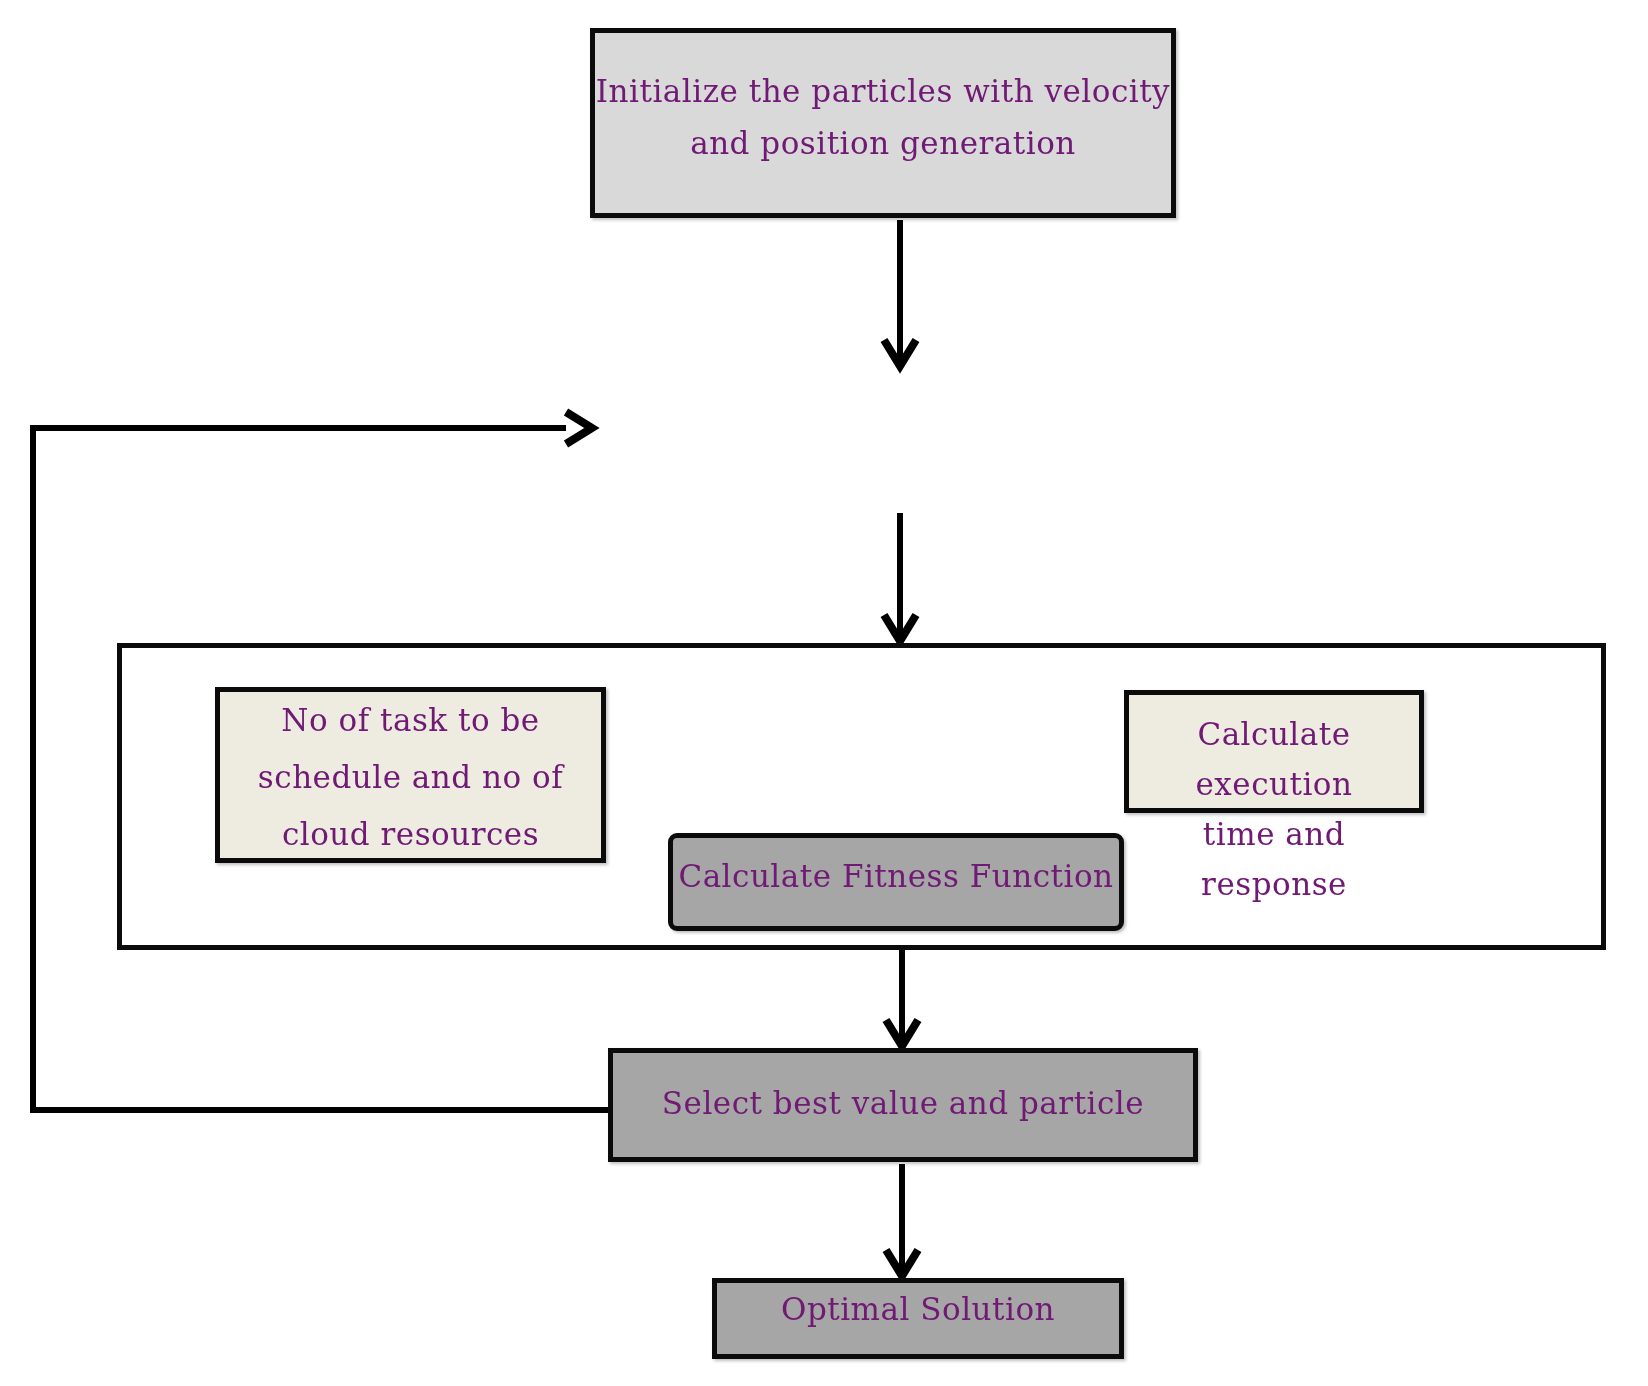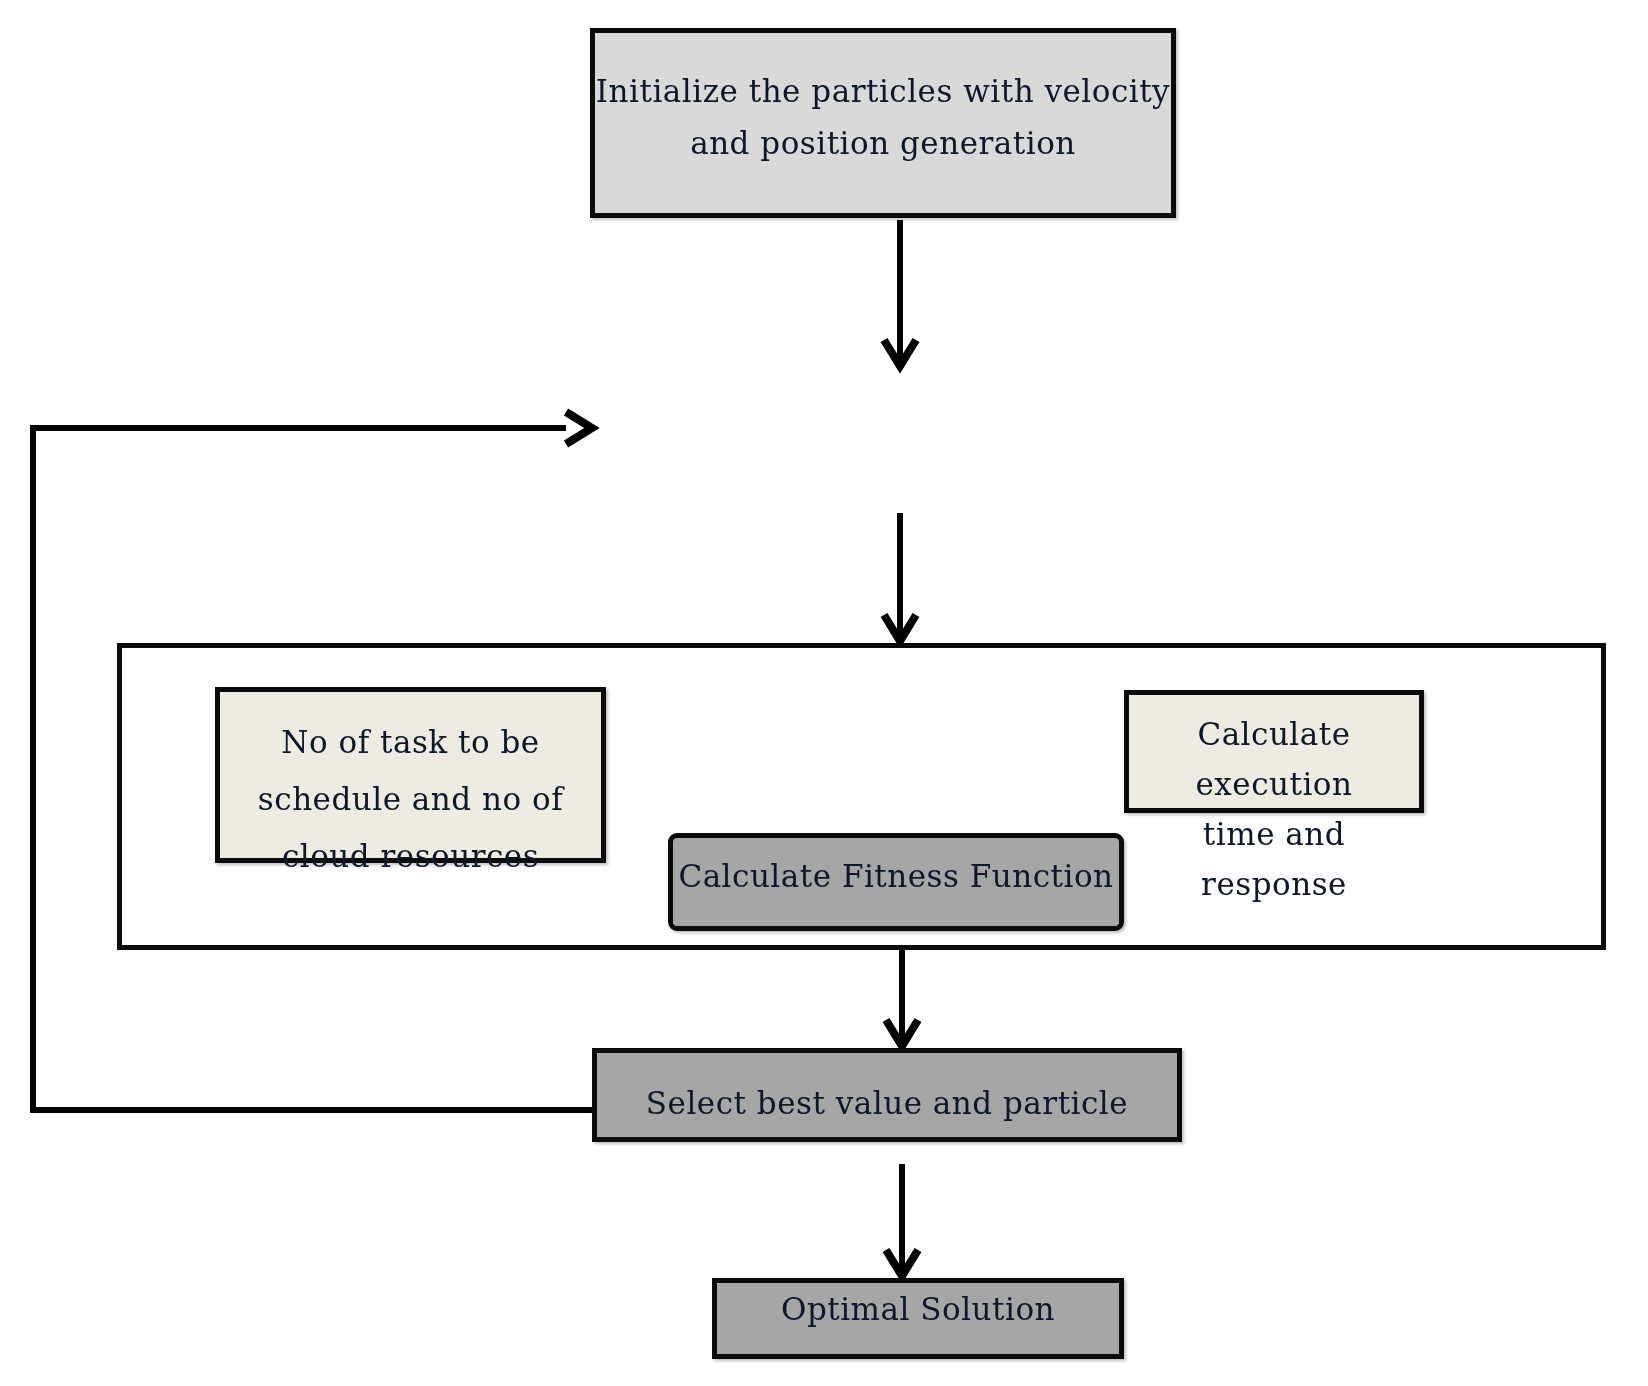--- a/index.html
+++ b/index.html
@@ -6,21 +6,21 @@
     margin: 0;
     padding: 0;
     background: #ffffff;
   }
   #stage {
     position: relative;
     width: 1648px;
     height: 1386px;
     background: #ffffff;
     font-family: "DejaVu Serif", "Liberation Serif", serif;
-    color: #0f172a;
+    color: #701a75;
     overflow: hidden;
   }
   #connectors {
     position: absolute;
     left: 0;
     top: 0;
     width: 1648px;
     height: 1386px;
     pointer-events: none;
   }
@@ -36,25 +36,25 @@
     box-shadow: 2px 2px 3px rgba(0,0,0,0.25);
   }
   .fill-lightgray { background: #d9d9d9; }
   .fill-cream     { background: #eeece1; }
   .fill-midgray   { background: #a6a6a6; }
 
   .node-init       { left: 590px;  top: 28px;   width: 586px;  height: 190px; padding-top: 32px; }
   .node-update     { left: 595px;  top: 368px;  width: 616px;  height: 143px; padding-top: 36px; }
   .group-box       { left: 117px;  top: 643px;  width: 1489px; height: 307px; background: #ffffff;
                      border: 5px solid #0b0b0b; position: absolute; box-sizing: border-box; }
-  .node-tasks      { left: 215px;  top: 687px;  width: 391px;  height: 176px; padding-top: 22px; line-height: 57px; }
+  .node-tasks      { left: 215px;  top: 687px;  width: 391px;  height: 176px; line-height: 57px; }
   .node-scheduling { left: 732px;  top: 690px;  width: 319px;  height: 113px; padding-top: 18px; }
   .node-execution  { left: 1124px; top: 690px;  width: 300px;  height: 123px; padding-top: 14px; line-height: 50px; }
   .node-fitness    { left: 668px;  top: 833px;  width: 456px;  height: 98px;  padding-top: 12px; border-radius: 9px; }
-  .node-select     { left: 592px;  top: 1048px; width: 590px;  height: 94px; padding-top: 24px; }
+  .node-select     { left: 608px;  top: 1048px; width: 590px;  height: 114px; padding-top: 24px; }
   .node-optimal    { left: 712px;  top: 1278px; width: 412px;  height: 81px;  }
 </style>
 </head>
 <body>
 
 <div id="stage">
 
   <svg id="connectors" viewBox="0 0 1648 1386" xmlns="http://www.w3.org/2000/svg">
     <g stroke="#000000" stroke-width="6" fill="none" stroke-linejoin="miter">
 

